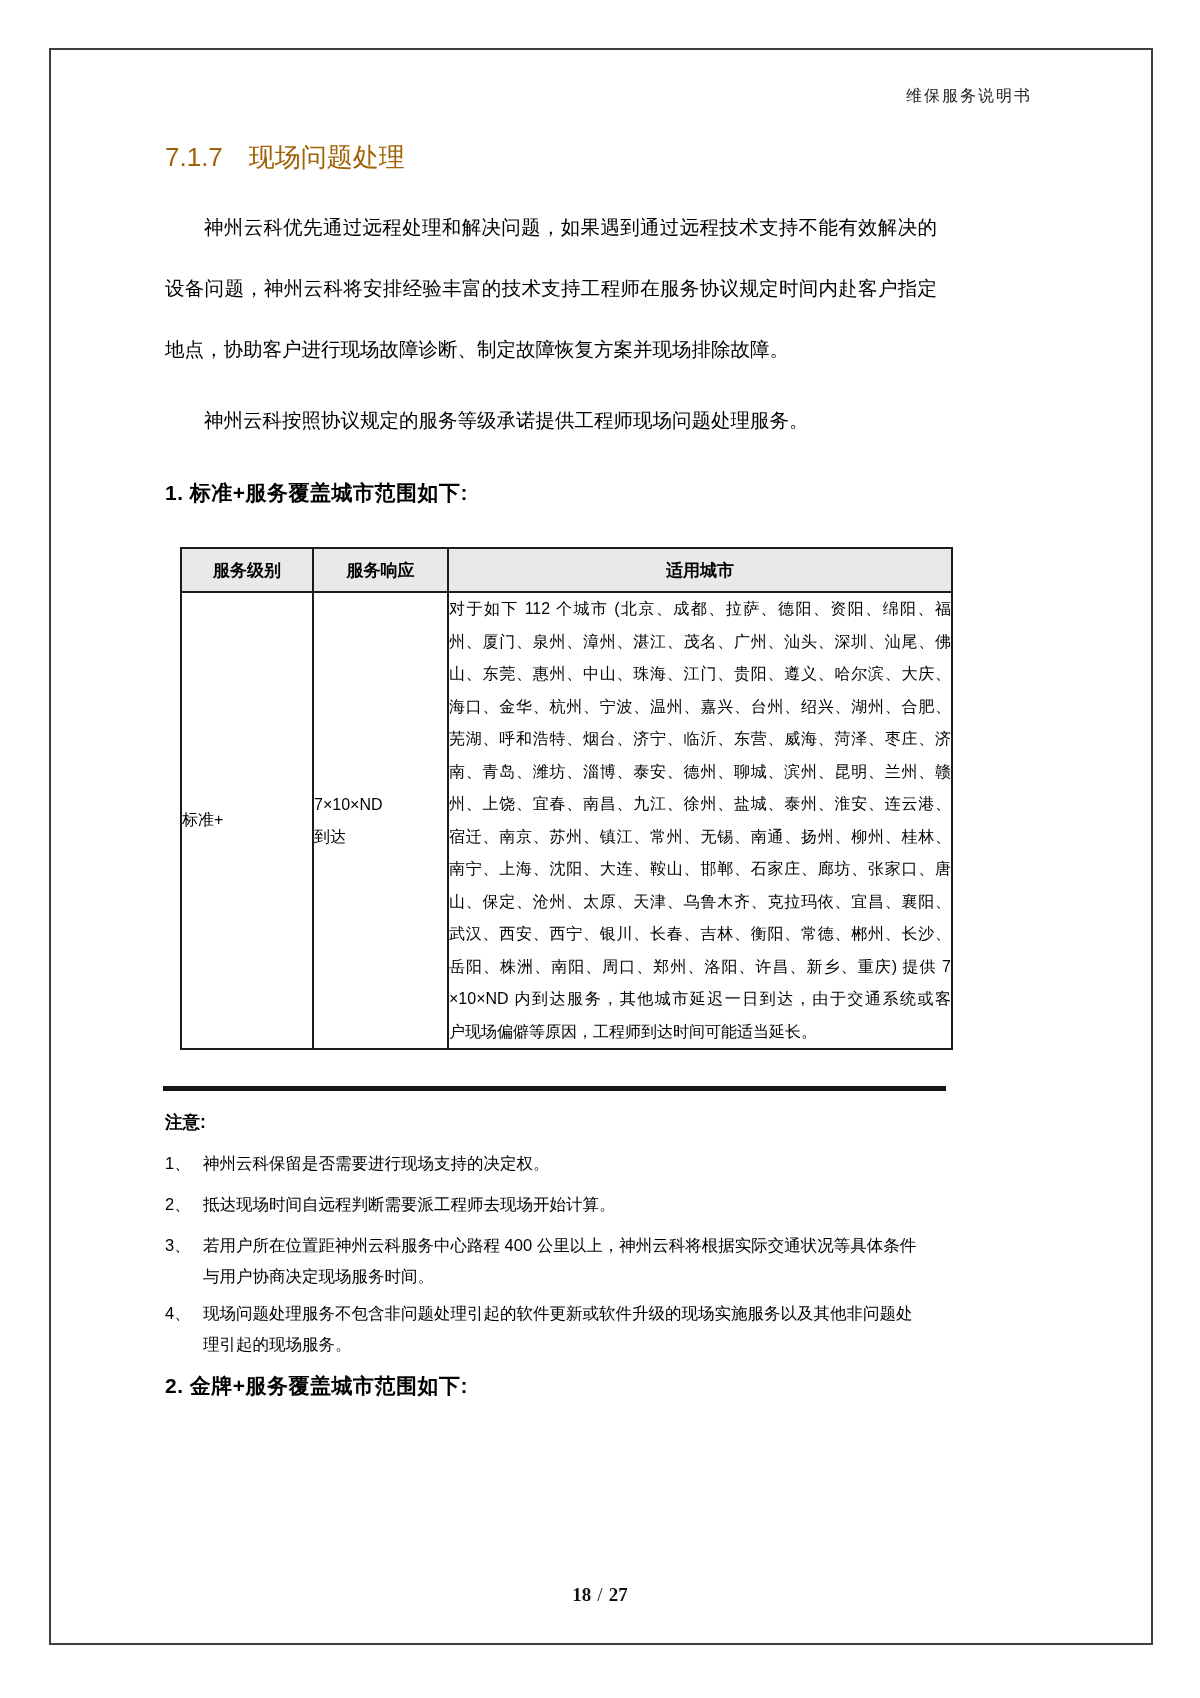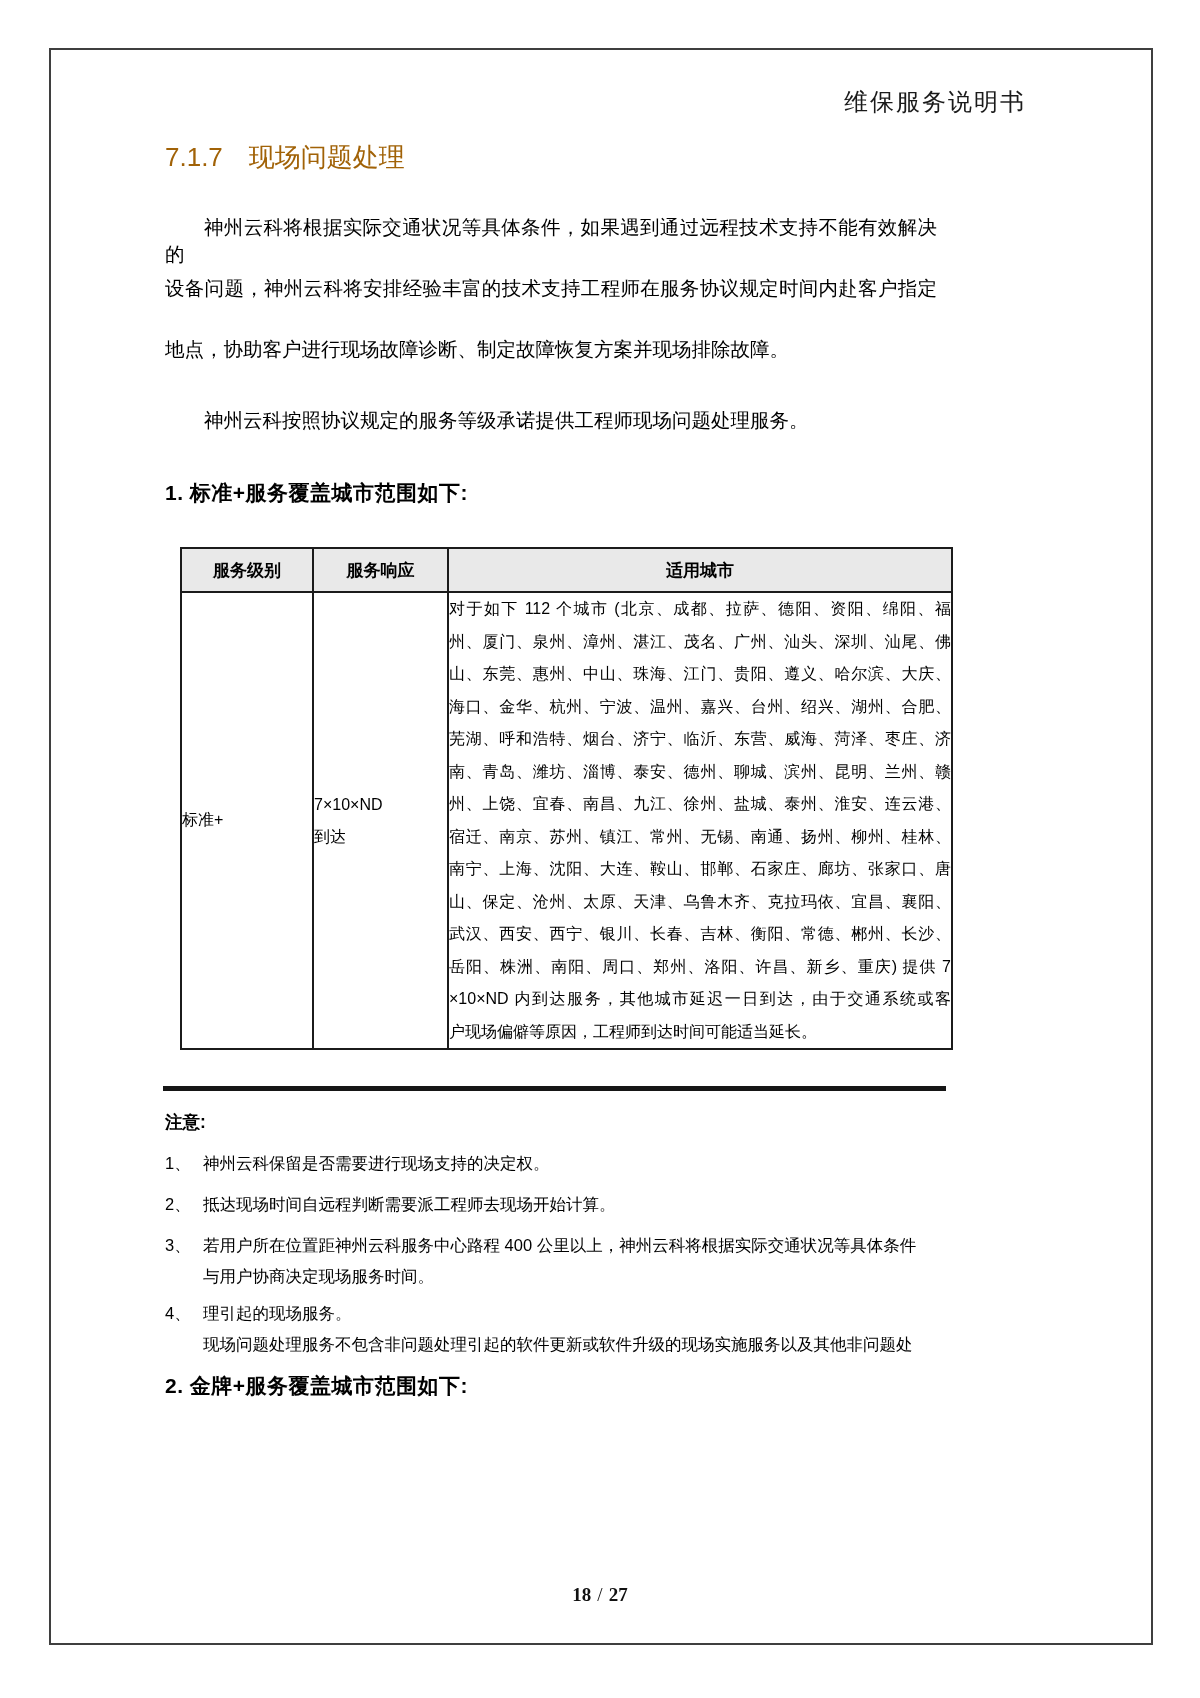--- a/index.html
+++ b/index.html
@@ -4,23 +4,23 @@
 <style>
   html,body{margin:0;padding:0;}
   body{
     width:1200px;height:1698px;background:#ffffff;
     font-family:"Liberation Sans","DejaVu Sans",sans-serif;
     color:#000;
   }
   .page{position:relative;width:1200px;height:1698px;background:#fff;overflow:hidden;}
   .frame{position:absolute;left:49px;top:48px;width:1100px;height:1593px;border:2px solid #3f3f3f;}
   .doc-header{
-    position:absolute;top:86px;right:174px;
+    position:absolute;top:86px;right:168px;
     font-family:"Liberation Serif","DejaVu Serif",serif;
-    font-size:24px;letter-spacing:2px;color:#1a1a1a;
+    font-size:16px;letter-spacing:2px;color:#1a1a1a;
   }
   .sec-heading{position:absolute;left:165px;top:140px;font-size:26px;font-weight:400;color:#a16207;}
   .sec-heading .sec-num{margin-right:26px;}
   .para{position:absolute;left:165px;width:772px;font-size:19.5px;color:#000;}
   .para .pline{height:61px;line-height:27px;overflow:hidden;}
   .para1{top:214px;}
   .para2{top:407px;}
   .indent{text-indent:39px;}
   .stretch{text-align:justify;text-align-last:justify;}
   .h-bold{position:absolute;left:165px;font-size:21px;font-weight:700;letter-spacing:0.5px;color:#000;text-align:right;}
@@ -65,21 +65,21 @@
 
   <div class="frame"></div>
 
   <div class="doc-header">维保服务说明书</div>
 
   <div class="sec-heading">
     <span class="sec-num">7.1.7</span><span class="sec-title">现场问题处理</span>
   </div>
 
   <div class="para para1">
-    <div class="pline indent stretch">神州云科将根据实际交通状况等具体条件，如果遇到通过远程技术支持不能有效解决的</div>
+    <div class="pline indent stretch">神州云科优先通过远程处理和解决问题，如果遇到通过远程技术支持不能有效解决的</div>
     <div class="pline stretch">设备问题，神州云科将安排经验丰富的技术支持工程师在服务协议规定时间内赴客户指定</div>
     <div class="pline">地点，协助客户进行现场故障诊断、制定故障恢复方案并现场排除故障。</div>
   </div>
 
   <div class="para para2">
     <div class="pline indent">神州云科按照协议规定的服务等级承诺提供工程师现场问题处理服务。</div>
   </div>
 
   <div class="h-bold h1">1. 标准+服务覆盖城市范围如下:</div>
 
@@ -152,22 +152,22 @@
         <div>若用户所在位置距神州云科服务中心路程 400 公里以上，神州云科将根据实际交通状况等具体条件</div>
         <div>与用户协商决定现场服务时间。</div>
       </div>
     </div>
   </div>
 
   <div class="note note-4">
     <div class="nrow">
       <span class="num">4、</span>
       <div class="ntext">
+        <div>现场问题处理服务不包含非问题处理引起的软件更新或软件升级的现场实施服务以及其他非问题处</div>
         <div>理引起的现场服务。</div>
-        <div>现场问题处理服务不包含非问题处理引起的软件更新或软件升级的现场实施服务以及其他非问题处</div>
       </div>
     </div>
   </div>
 
   <div class="h-bold h2">2. 金牌+服务覆盖城市范围如下:</div>
 
   <div class="footer">
     <span>18</span><span class="sep">/</span><span>27</span>
   </div>
 

